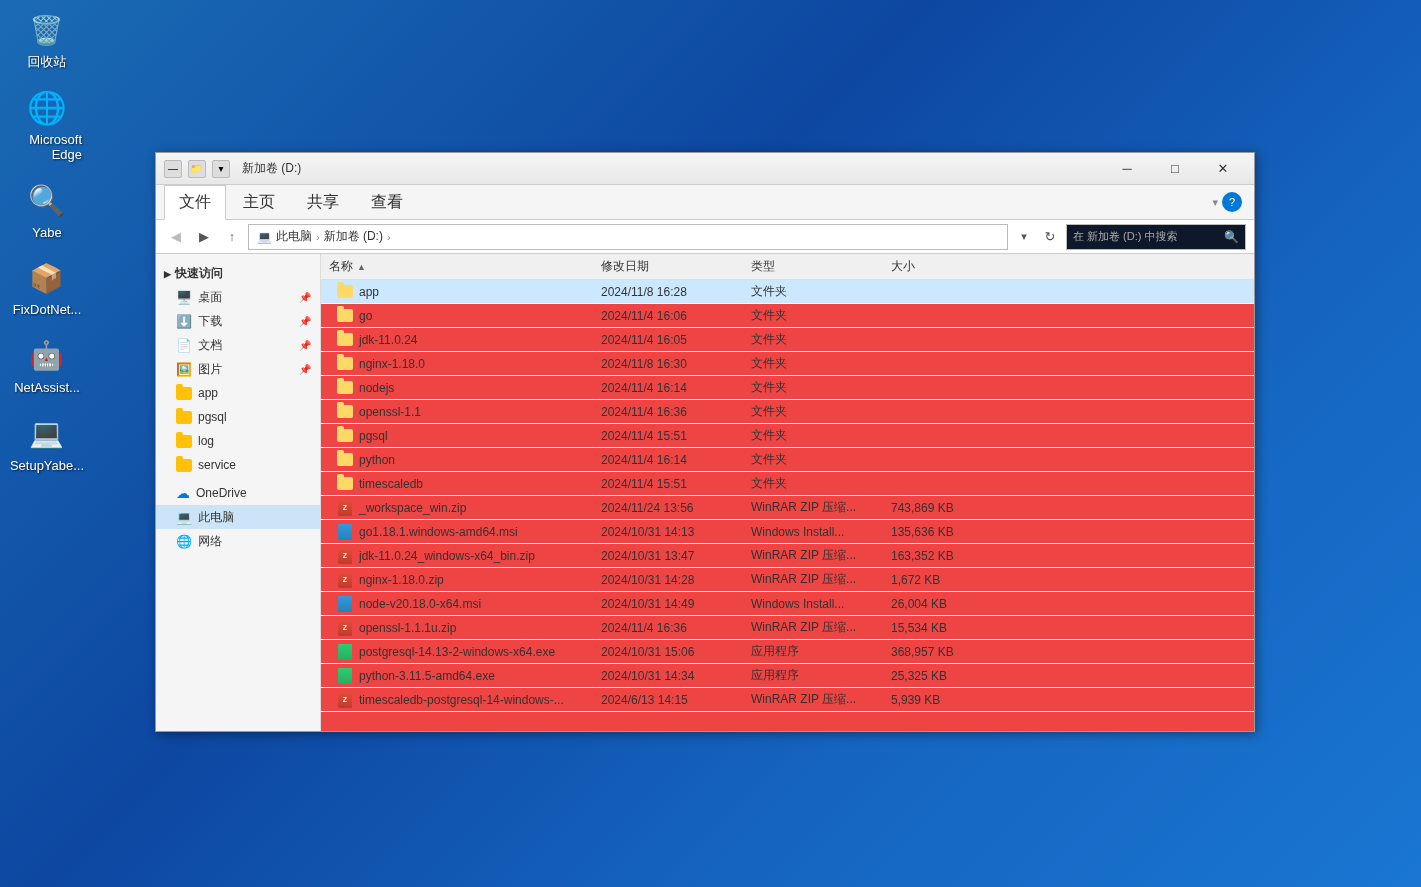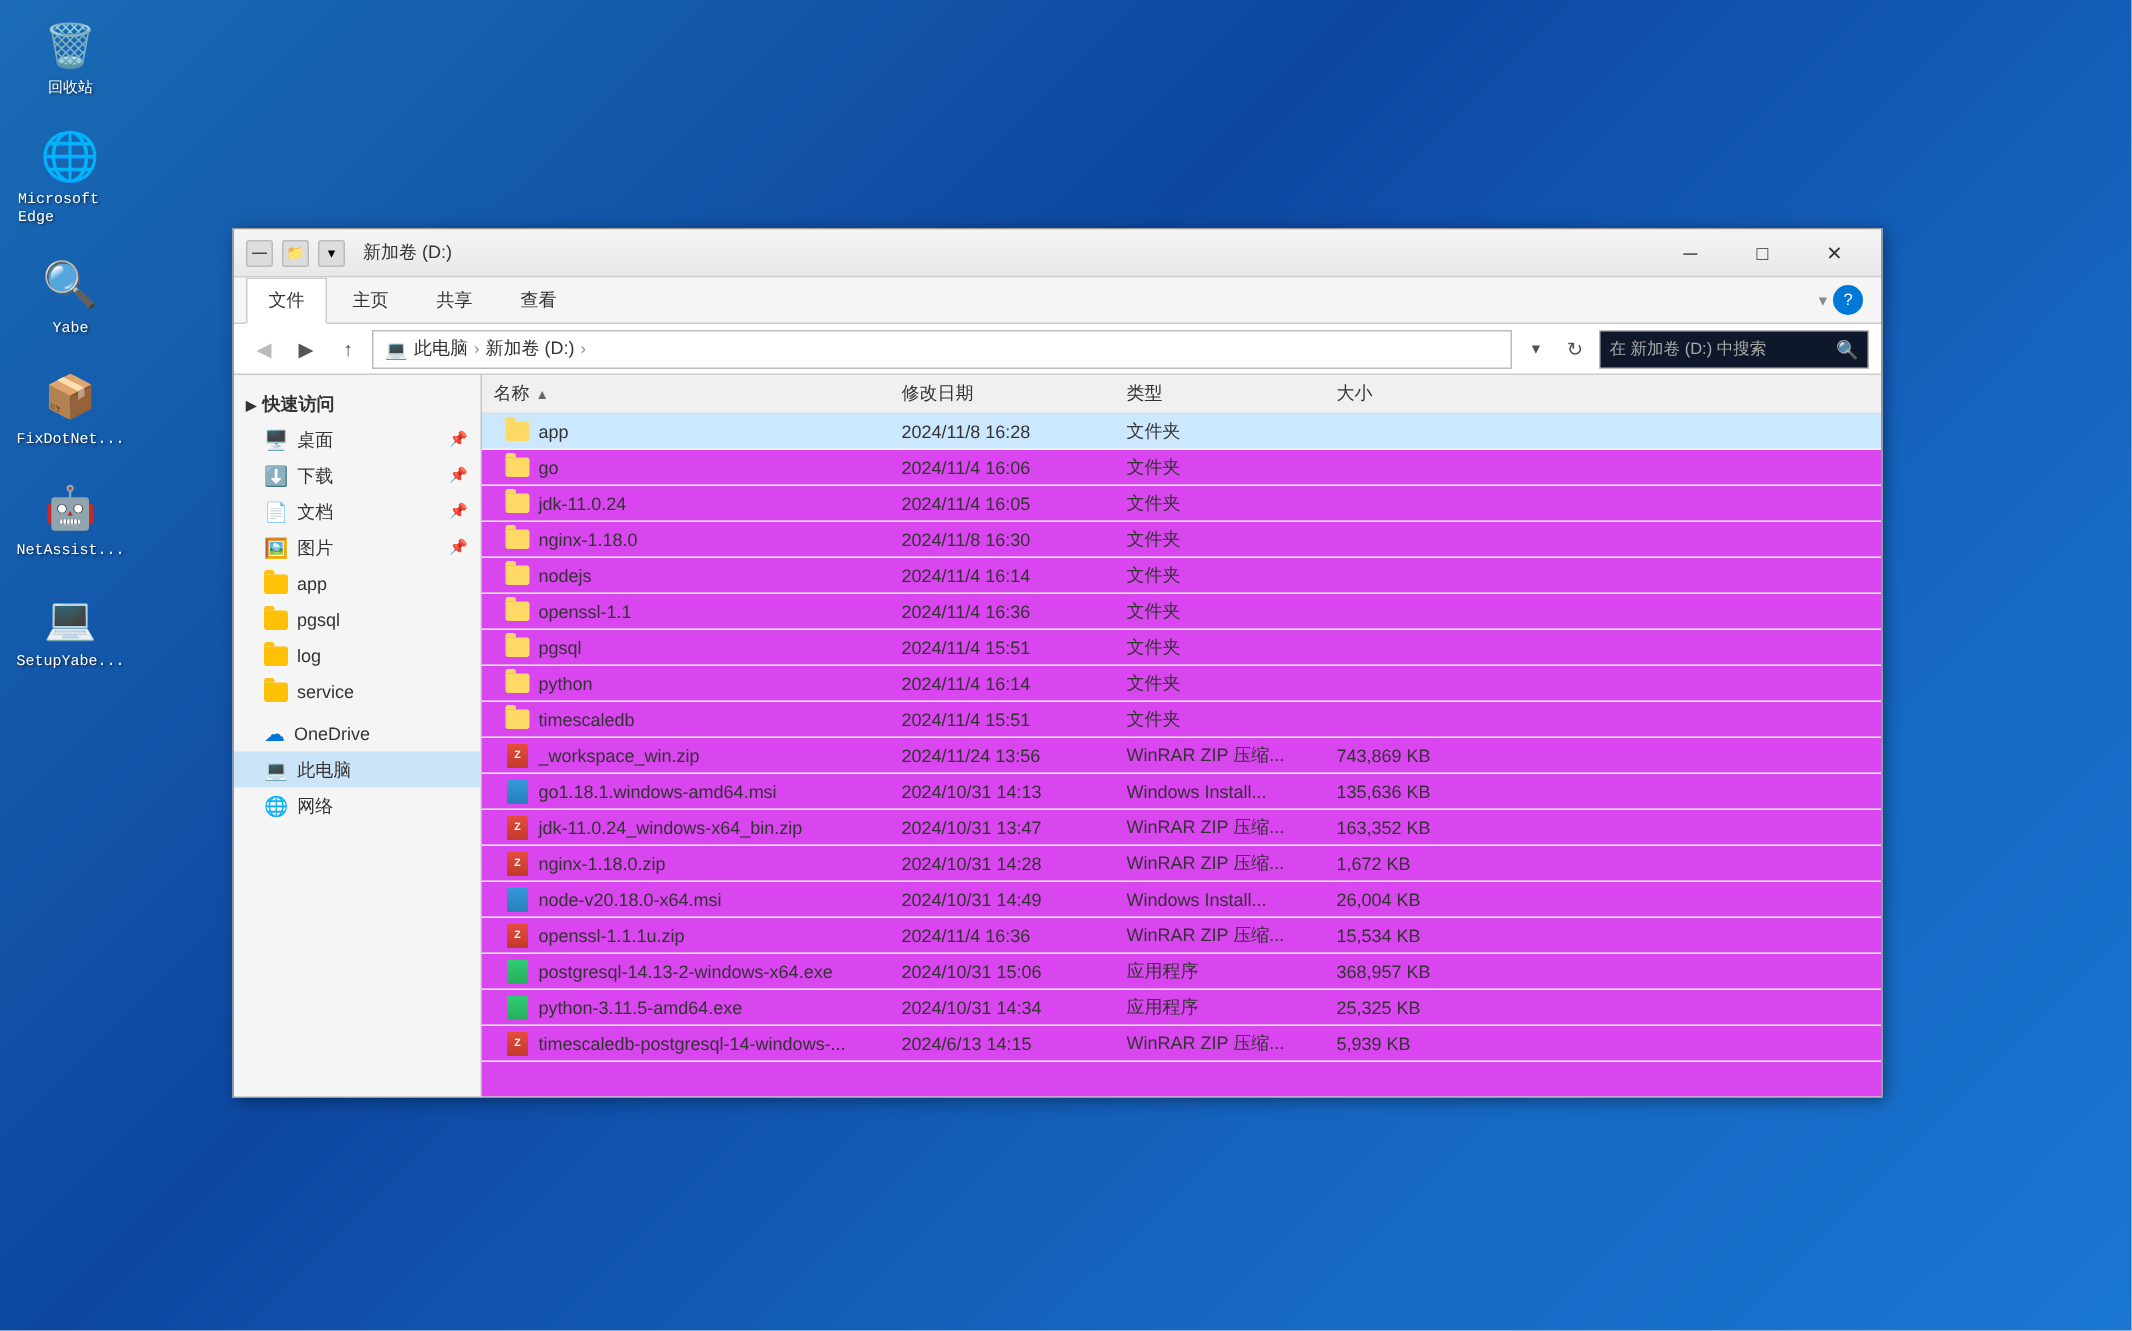--- a/index.html
+++ b/index.html
@@ -32,25 +32,24 @@
     .desktop-icon .icon-img {
       width: 40px;
       height: 40px;
       display: flex;
       align-items: center;
       justify-content: center;
       font-size: 28px;
     }
     .desktop-icon .icon-label {
       color: white;
-      font-size: 10px;
-      text-align: left;
+      font-size: 13px;
+      text-align: right;
       text-shadow: 1px 1px 2px rgba(0,0,0,0.7);
       line-height: 1.2;
-      font-family: Liberation Mono, monospace;
     }
 
     
     .explorer-window {
       position: absolute;
       left: 155px;
       top: 152px;
       width: 1100px;
       height: 580px;
       background: #f0f0f0;
@@ -114,21 +113,21 @@
       border-bottom: 1px solid #ccc;
       flex-shrink: 0;
     }
     .ribbon-tabs {
       display: flex;
       padding: 0 8px;
       gap: 2px;
     }
     .ribbon-tab {
       padding: 6px 14px;
-      font-size: 12px;
+      font-size: 16px;
       cursor: pointer;
       border: 1px solid transparent;
       border-bottom: none;
       color: #333;
     }
     .ribbon-tab.active {
       background: white;
       border-color: #ccc;
       border-bottom: 1px solid white;
       margin-bottom: -1px;
@@ -239,21 +238,21 @@
       left: 0;
       width: 7px;
       height: 3px;
       background: #ffc107;
       border-radius: 2px 2px 0 0;
     }
 
     
     .file-list {
       flex: 1;
-      background: #d946ef;
+      background: #ef4444;
       overflow-y: auto;
     }
     .file-list-header {
       display: flex;
       align-items: center;
       height: 26px;
       background: #f0f0f0;
       border-bottom: 1px solid #ddd;
       font-size: 12px;
       color: #333;

